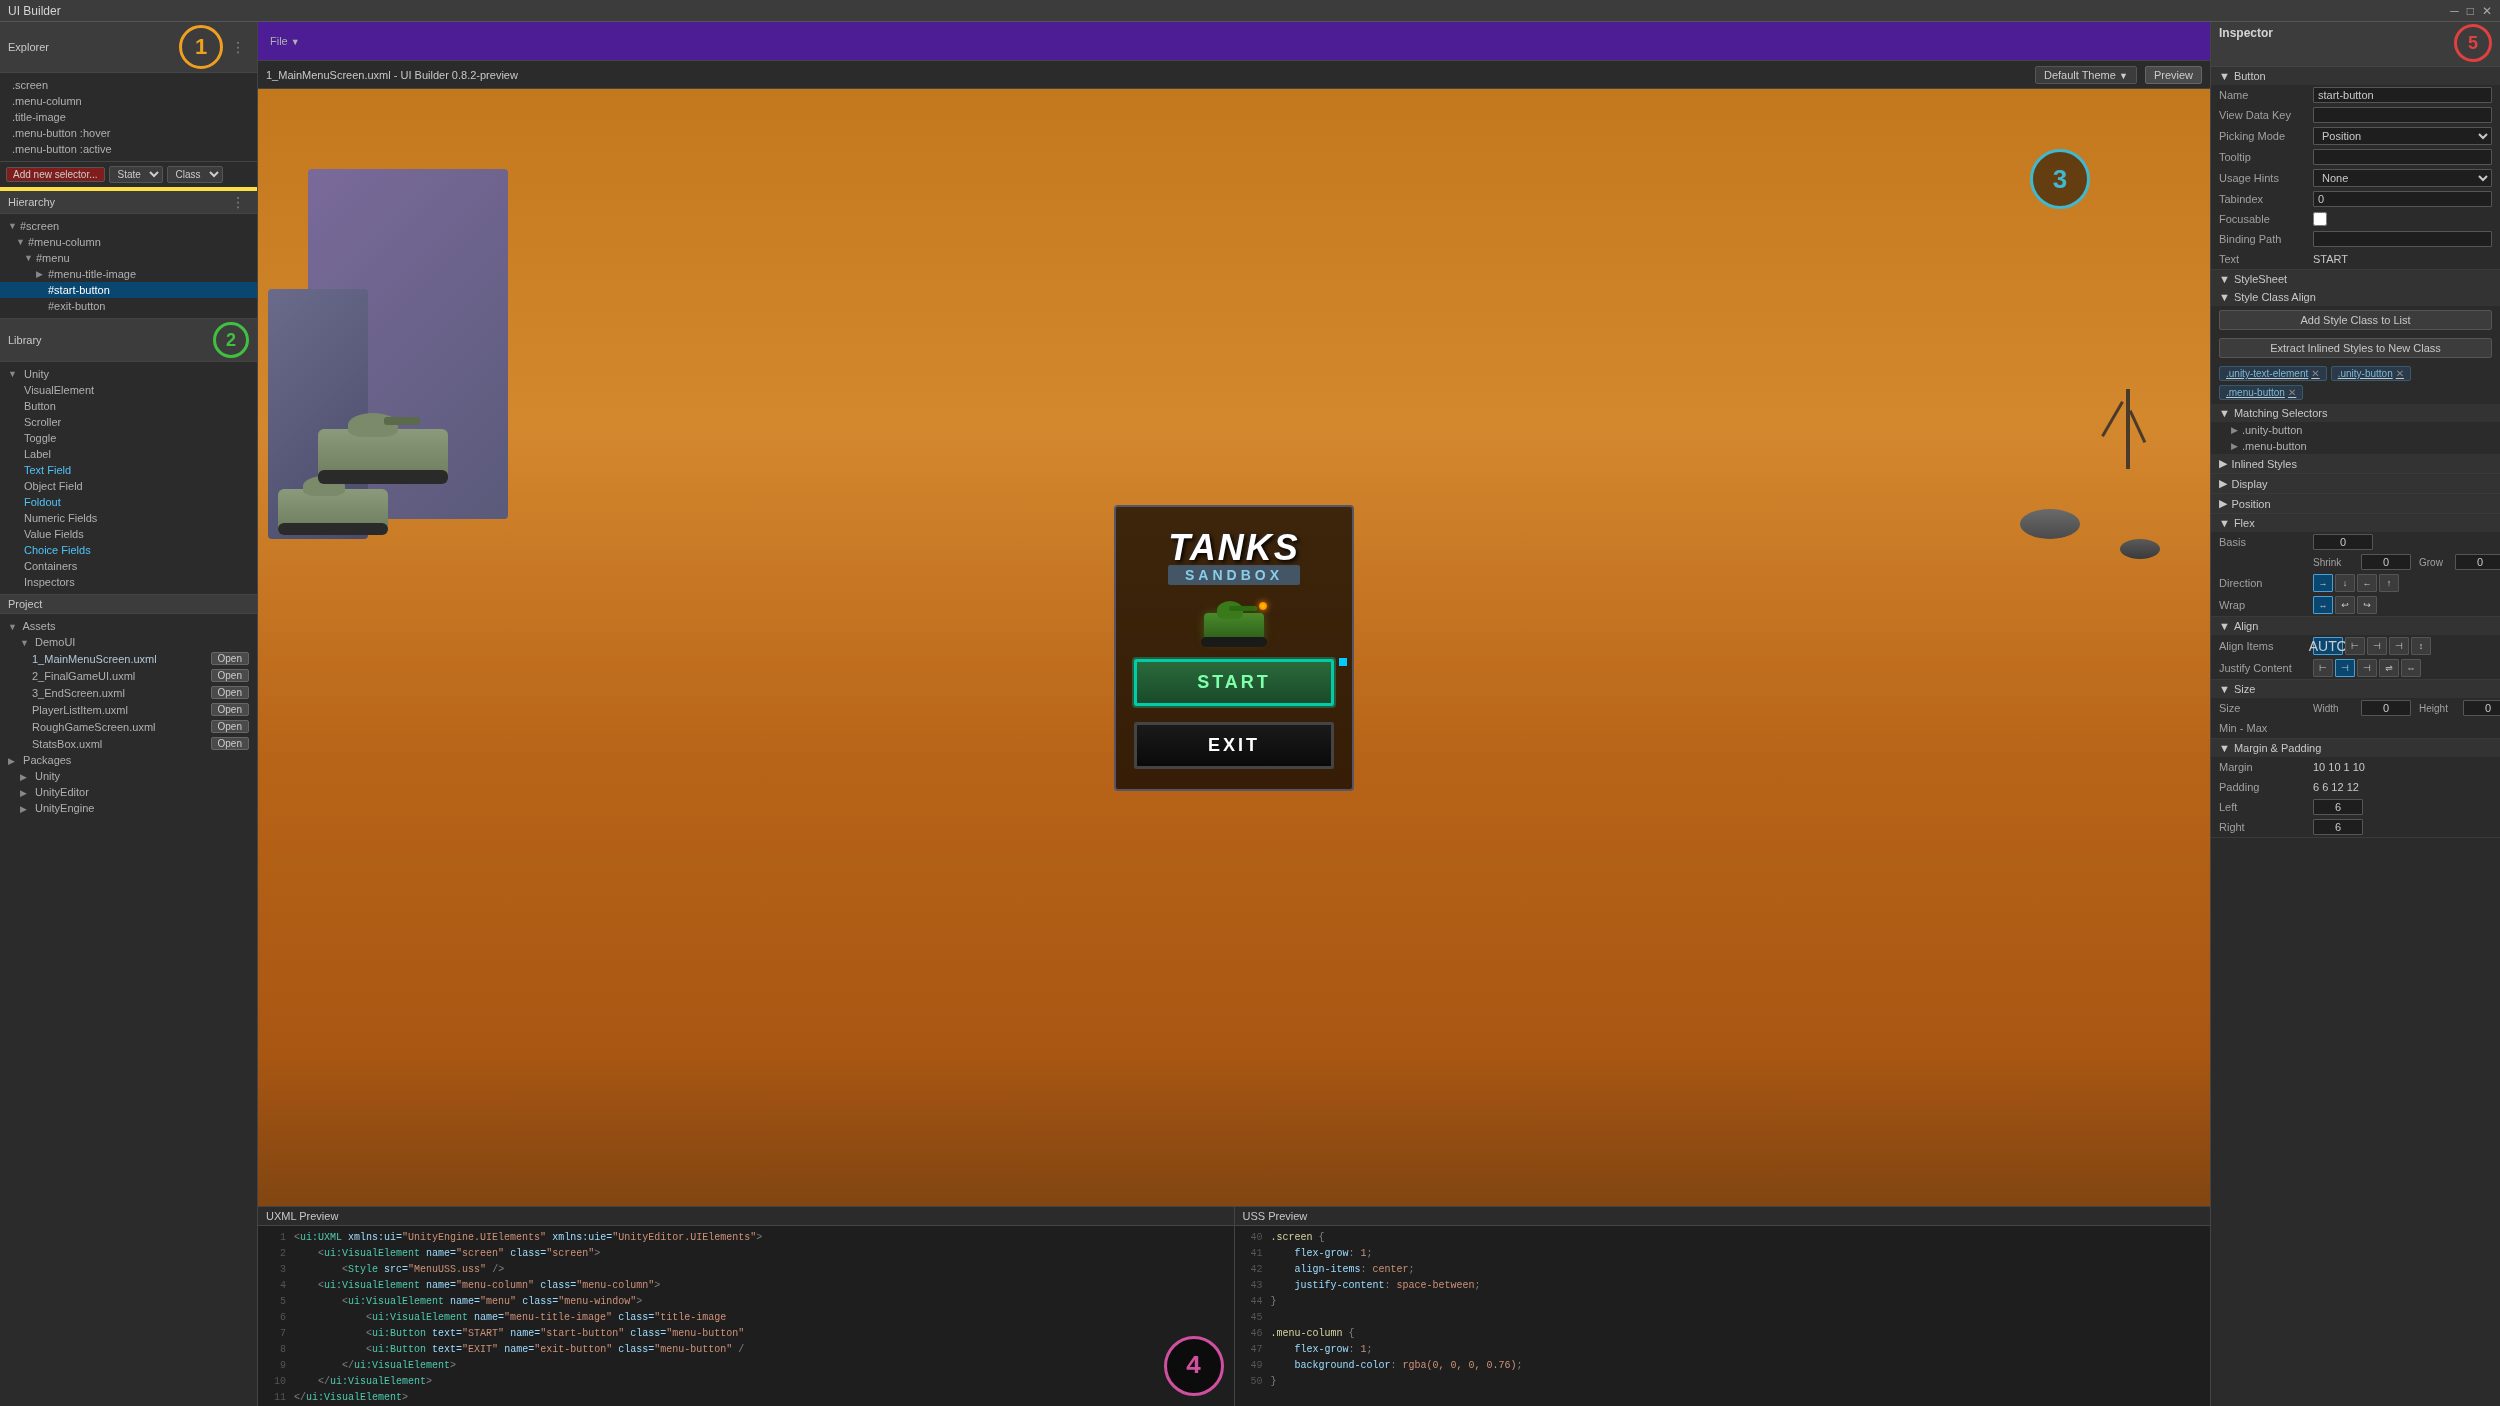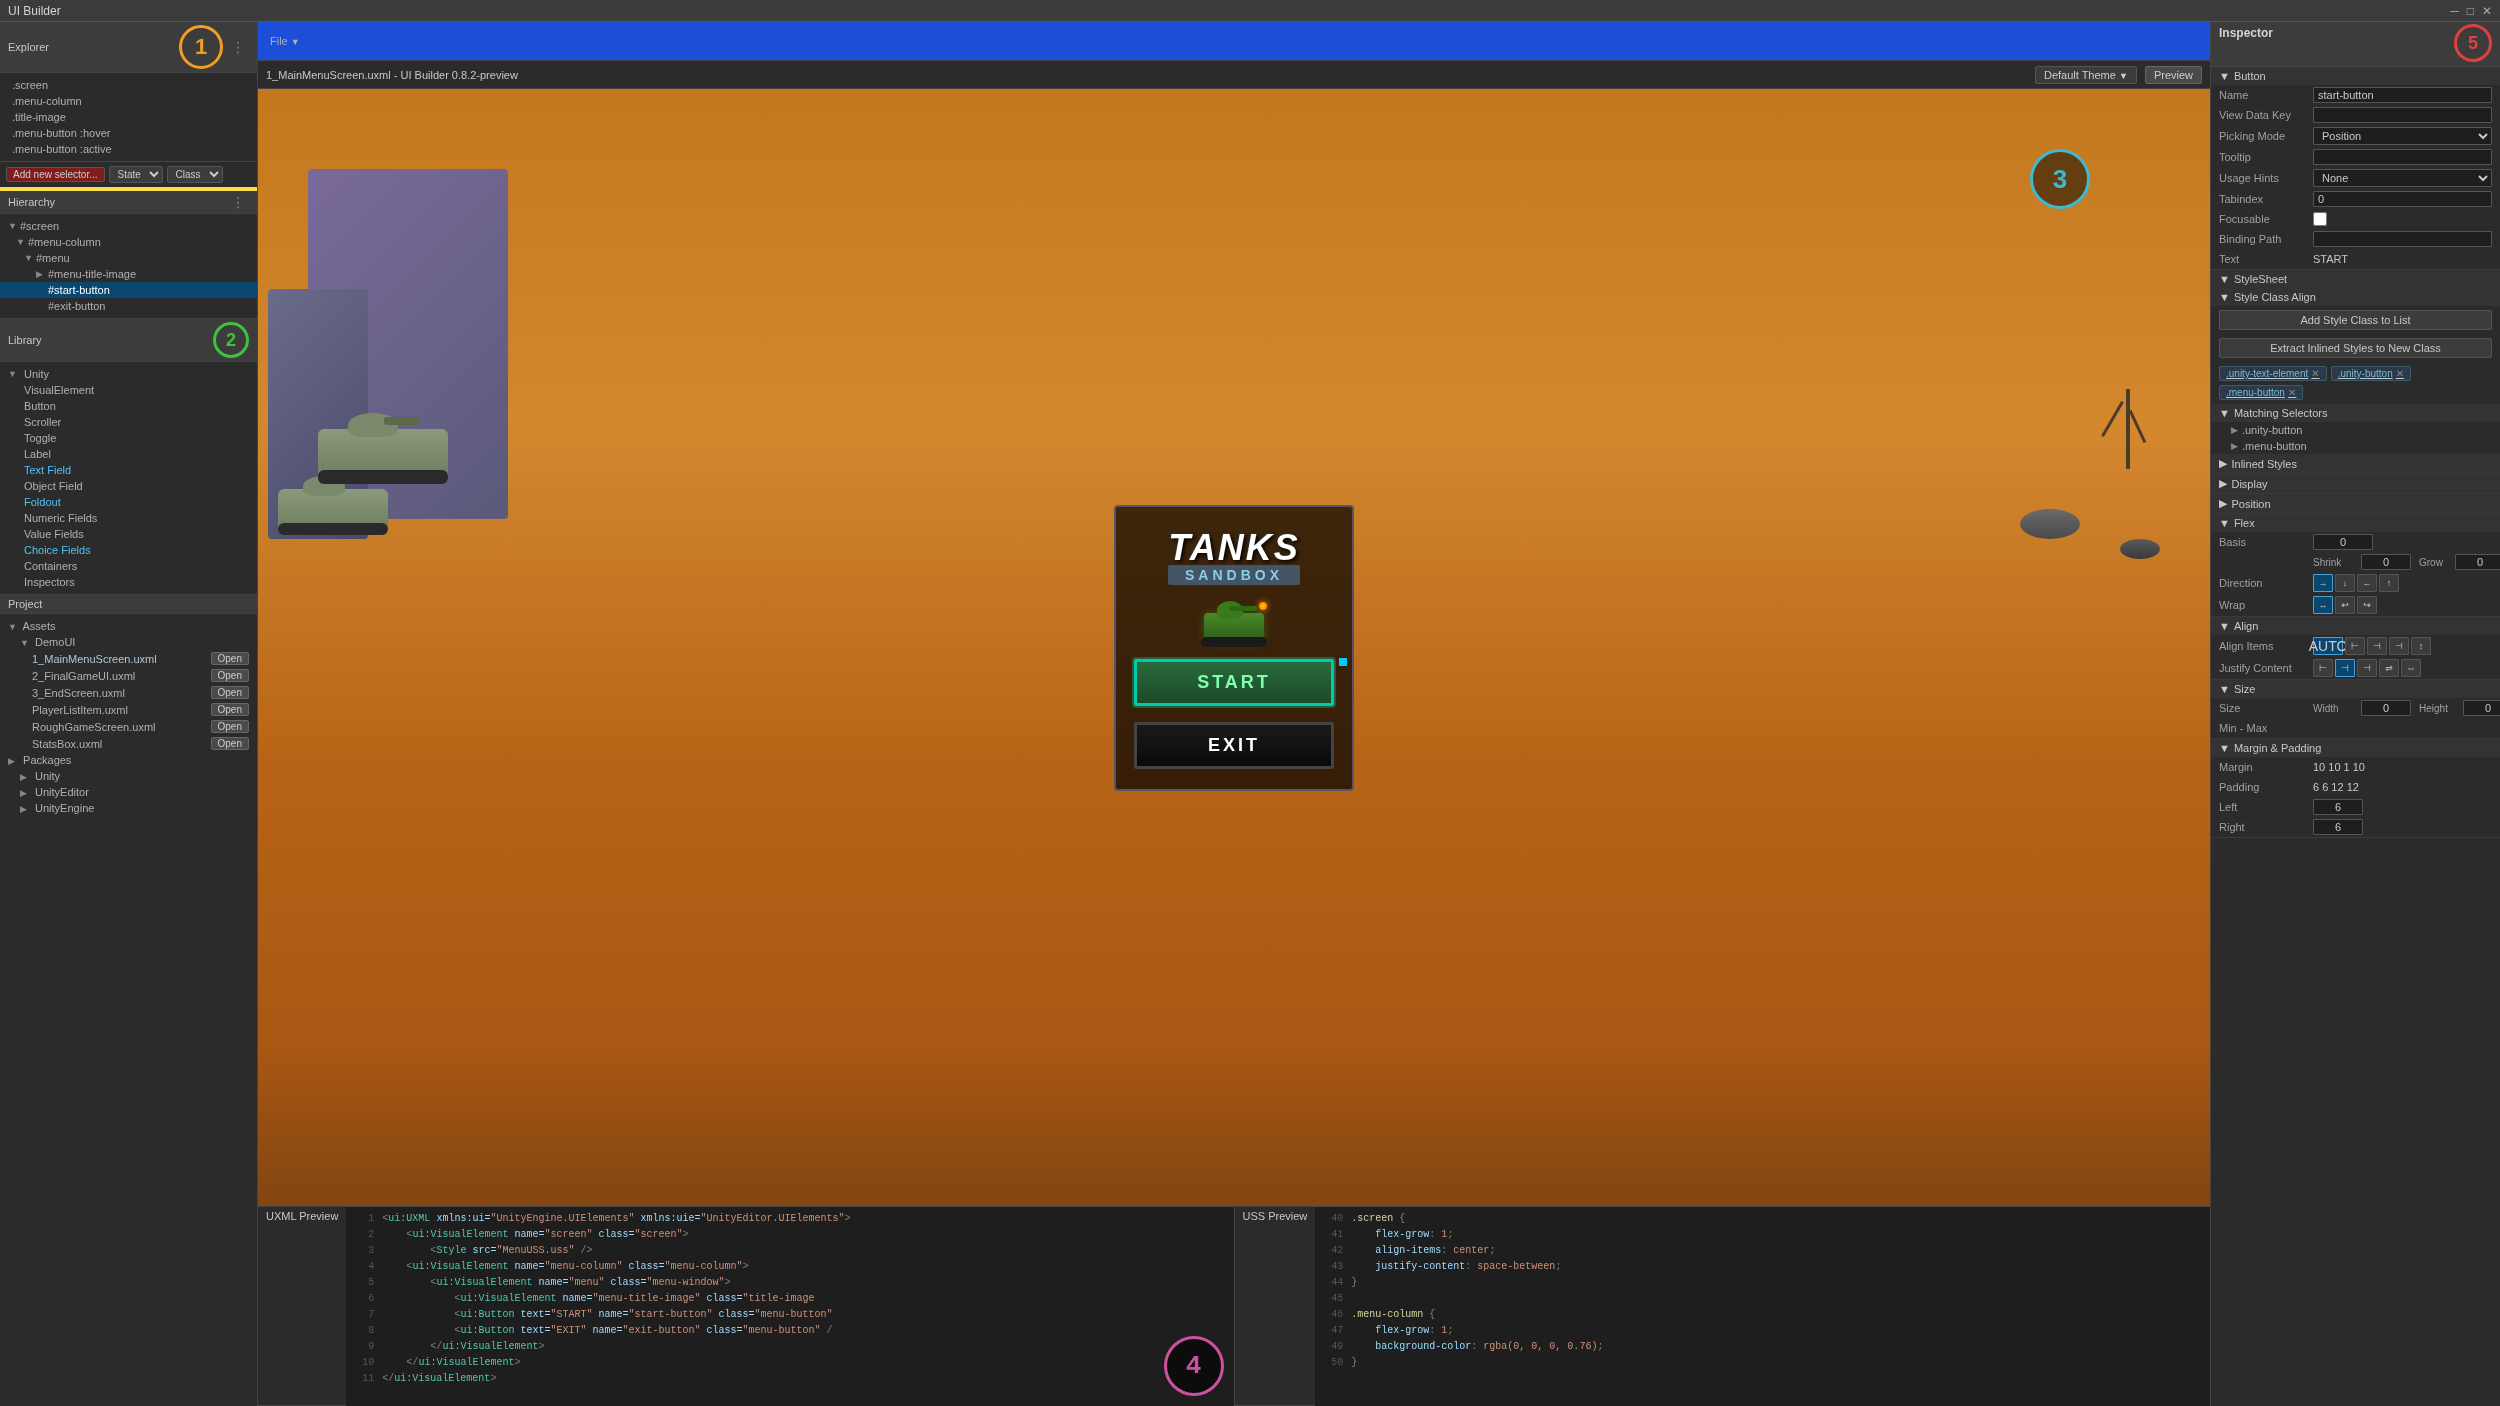--- a/index.html
+++ b/index.html
@@ -47,41 +47,41 @@
     #center-panel { flex: 1; display: flex; flex-direction: column; background: #1e1e1e; }
 
     
     #viewport-header { background: #2b2b2b; padding: 4px 8px; display: flex; align-items: center; justify-content: space-between; border-bottom: 1px solid #444; height: 28px; }
     .viewport-title { color: #c8c8c8; font-size: 11px; }
     .viewport-controls { display: flex; align-items: center; gap: 8px; }
     .theme-dropdown { background: #3c3c3c; border: 1px solid #555; color: #ccc; padding: 2px 8px; font-size: 11px; border-radius: 2px; cursor: pointer; }
     .preview-btn { background: #4a4a4a; border: 1px solid #666; color: #ccc; padding: 2px 8px; font-size: 11px; border-radius: 2px; cursor: pointer; }
 
     
-    #file-bar { background: #1d4ed8; padding: 19px 8px; border-bottom: 1px solid #444; height: 22px; display: flex; align-items: center; }
+    #file-bar { background: #4c1d95; padding: 19px 8px; border-bottom: 1px solid #444; height: 22px; display: flex; align-items: center; }
     .file-btn { background: transparent; border: none; color: #b0b0b0; font-size: 11px; cursor: pointer; padding: 0 4px; }
 
     
     #viewport-canvas { flex: 1; background: #6a6a6a; position: relative; overflow: hidden; min-height: 0; }
 
     
     #game-viewport { width: 100%; height: 100%; background: linear-gradient(180deg, #c4781e 0%, #d4882e 30%, #b86418 60%, #a05010 100%); position: relative; display: flex; align-items: center; justify-content: center; }
 
     
     .game-menu { background: rgba(0,0,0,0.7); border: 2px solid #556; border-radius: 4px; width: 240px; padding: 20px; display: flex; flex-direction: column; align-items: center; gap: 12px; z-index: 10; position: relative; }
     .game-title { text-align: center; }
     .game-title-tanks { font-size: 36px; font-weight: 900; color: white; text-shadow: 2px 2px 4px #000, -1px -1px 2px #333; letter-spacing: 2px; font-style: italic; }
     .game-title-sandbox { font-size: 14px; font-weight: bold; color: #87CEEB; background: #445566; padding: 2px 12px; border-radius: 2px; letter-spacing: 4px; margin-top: -4px; }
 
     .game-btn { width: 200px; padding: 10px; border: 3px solid #4a8; background: linear-gradient(180deg, #2a6a3a, #1a4a2a); color: #7fffaa; font-size: 18px; font-weight: bold; letter-spacing: 3px; cursor: pointer; border-radius: 2px; text-align: center; }
     .game-btn.exit { background: linear-gradient(180deg, #1a1a1a, #0a0a0a); border-color: #444; color: #fff; margin-top: 4px; }
 
     
     #bottom-panel { height: 200px; border-top: 1px solid #444; display: flex; background: #1e1e1e; flex-shrink: 0; }
-    .code-panel { flex: 1; border-right: 1px solid #444; display: flex; flex-direction: row; }
+    .code-panel { flex: 1; border-right: 1px solid #444; display: flex; flex-direction: column; }
     .code-panel-header { background: #2b2b2b; padding: 3px 8px; font-size: 11px; color: #c8c8c8; border-bottom: 1px solid #444; }
     .code-content { flex: 1; overflow: hidden; padding: 4px 0; font-family: 'Courier New', monospace; font-size: 10px; background: #1e1e1e; }
     .code-line { display: flex; padding: 0 4px; line-height: 16px; white-space: nowrap; }
     .line-num { color: #555; width: 24px; text-align: right; margin-right: 8px; user-select: none; flex-shrink: 0; }
     .line-content { color: #9cdcfe; }
     .xml-tag { color: #4ec9b0; }
     .xml-attr { color: #9cdcfe; }
     .xml-val { color: #ce9178; }
     .xml-bracket { color: #808080; }
     .css-selector { color: #d4d4a0; }

